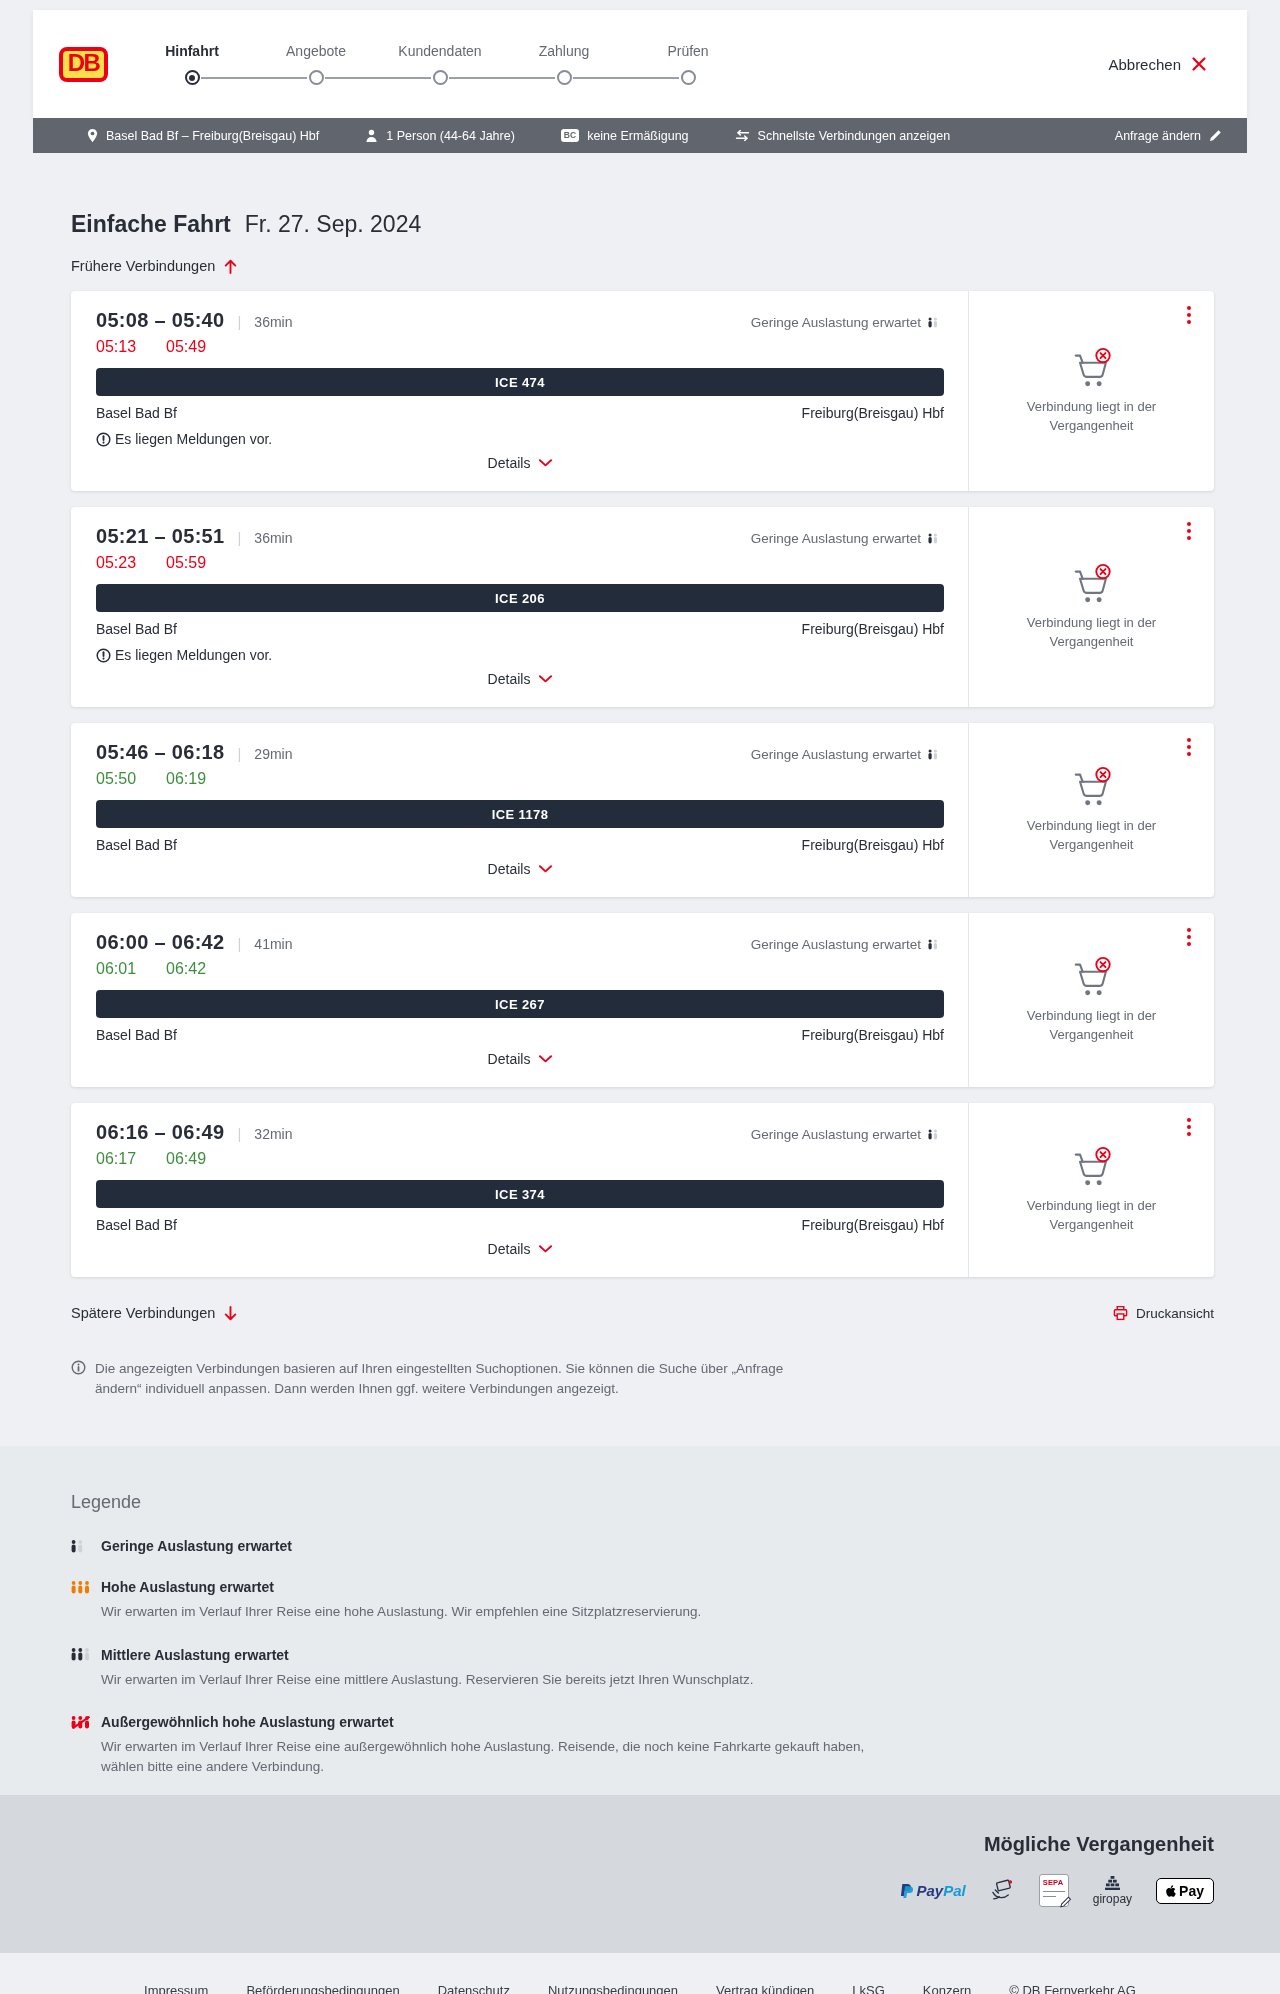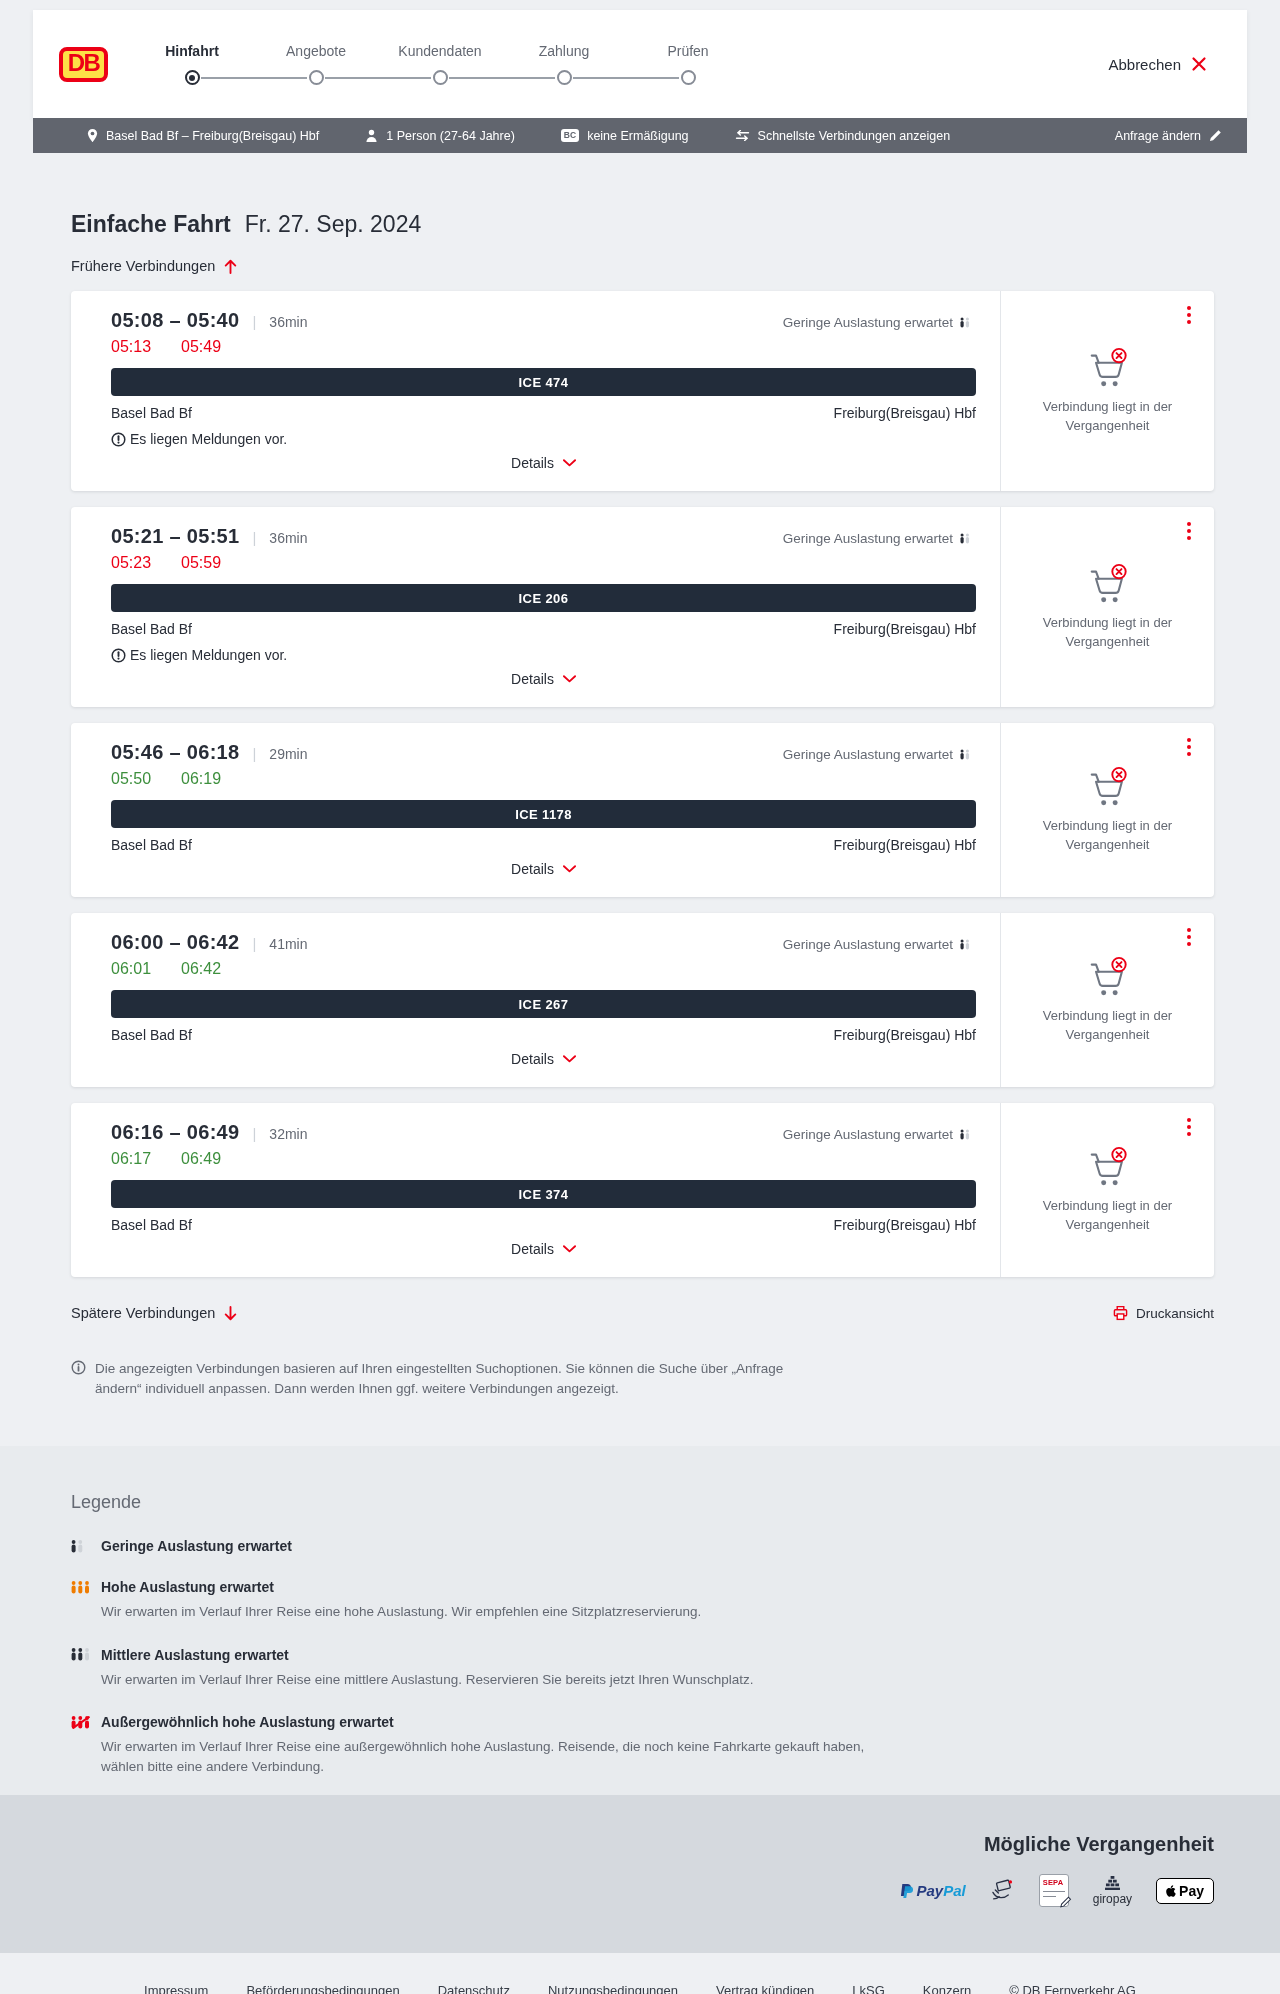--- a/index.html
+++ b/index.html
@@ -66,42 +66,41 @@
   
   .content { padding: 0 66px 0 71px; }
   .page-title { margin-top: 58px; display: flex; align-items: baseline; gap: 14px; }
   .page-title h1 { font-size: 23px; font-weight: bold; }
   .page-title .date { font-size: 23px; font-weight: normal; }
   .dir-link { margin-top: 20px; display: inline-flex; align-items: center; gap: 9px; font-size: 14.5px; cursor: pointer; }
   .card {
     background: #fff; border-radius: 4px; margin-top: 16px;
     box-shadow: 0 1px 3px rgba(40,45,55,.13);
     display: flex;
-    padding-left: 15px;
   }
   .card-main { flex: 1; padding: 18px 24px 10px 25px; }
   .row-top { display: flex; align-items: baseline; }
   .time { font-size: 20px; font-weight: bold; letter-spacing: .3px; }
   .pipe { color: #cdd2d8; margin: 0 13px; font-size: 15px; }
   .dur { font-size: 14px; color: #646973; }
   .occ { margin-left: auto; display: flex; align-items: center; gap: 7px; font-size: 13.5px; color: #646973; }
   .row-actual { margin-top: 6px; font-size: 16px; display: flex; gap: 30px; height: 20px; }
   .st-delayed .row-actual { color: #ec0016; }
   .st-ontime  .row-actual { color: #3d8f3d; }
   .train-bar {
     margin-top: 10px; background: #222c3a; color: #fff; border-radius: 4px;
     height: 28px; display: flex; align-items: center; justify-content: center;
     font-size: 13px; font-weight: bold; letter-spacing: .4px;
   }
   .row-st { display: flex; justify-content: space-between; margin-top: 9px; font-size: 14px; }
   .row-notice { display: flex; align-items: center; gap: 4px; margin-top: 10px; font-size: 14px; }
   .details-row { display: flex; justify-content: center; margin-top: 8px; padding-bottom: 10px; }
   .details-btn { display: inline-flex; align-items: center; gap: 9px; font-size: 14px; cursor: pointer; }
   .card-side {
-    width: 214px; border-left: 1px solid #e3e6ea; position: relative;
+    width: 246px; border-left: 1px solid #e3e6ea; position: relative;
     display: flex; flex-direction: column; align-items: center; justify-content: center;
     padding: 12px 16px;
   }
   .dots-menu {
     position: absolute; top: 10px; right: 12px; width: 26px; height: 28px;
     display: flex; flex-direction: column; align-items: center; justify-content: center;
     gap: 3px; cursor: pointer;
   }
   .dots-menu i { width: 4px; height: 4px; background: #ec0016; border-radius: 50%; }
   .past-label { margin-top: 7px; font-size: 13px; color: #646973; text-align: center; line-height: 1.45; max-width: 165px; }
@@ -203,21 +202,21 @@
     </span>
     <span>Basel Bad Bf – Freiburg(Breisgau) Hbf</span>
   </span>
   <span class="sb-item">
     <span>
       <svg viewBox="0 0 14 14" width="13" height="13">
           <circle cx="7" cy="3.7" r="2.9" fill="#fff"></circle>
           <path d="M1.5 14 a5.5 5.5 0 0 1 11 0 z" fill="#fff"></path>
         </svg>
     </span>
-    <span>1 Person (27-64 Jahre)</span>
+    <span>1 Person (44-64 Jahre)</span>
   </span>
   <span class="sb-item">
     <span class="bc-badge">BC</span>
     <span>keine Ermäßigung</span>
   </span>
   <span class="sb-item">
     <span>
       <svg viewBox="0 0 16 12" width="15" height="11" fill="none" stroke="#fff" stroke-width="1.6" stroke-linecap="round" stroke-linejoin="round">
           <path d="M14.5 3 H2.8 M5.6 0.6 L3 3 l2.6 2.4"></path>
           <path d="M1.5 9 h11.7 M10.4 6.6 L13 9 l-2.6 2.4"></path>

